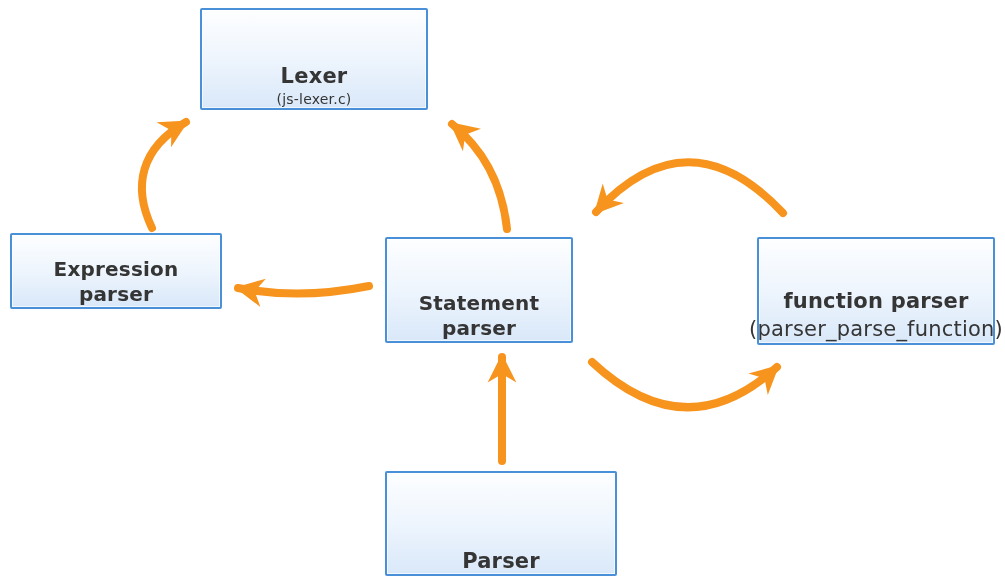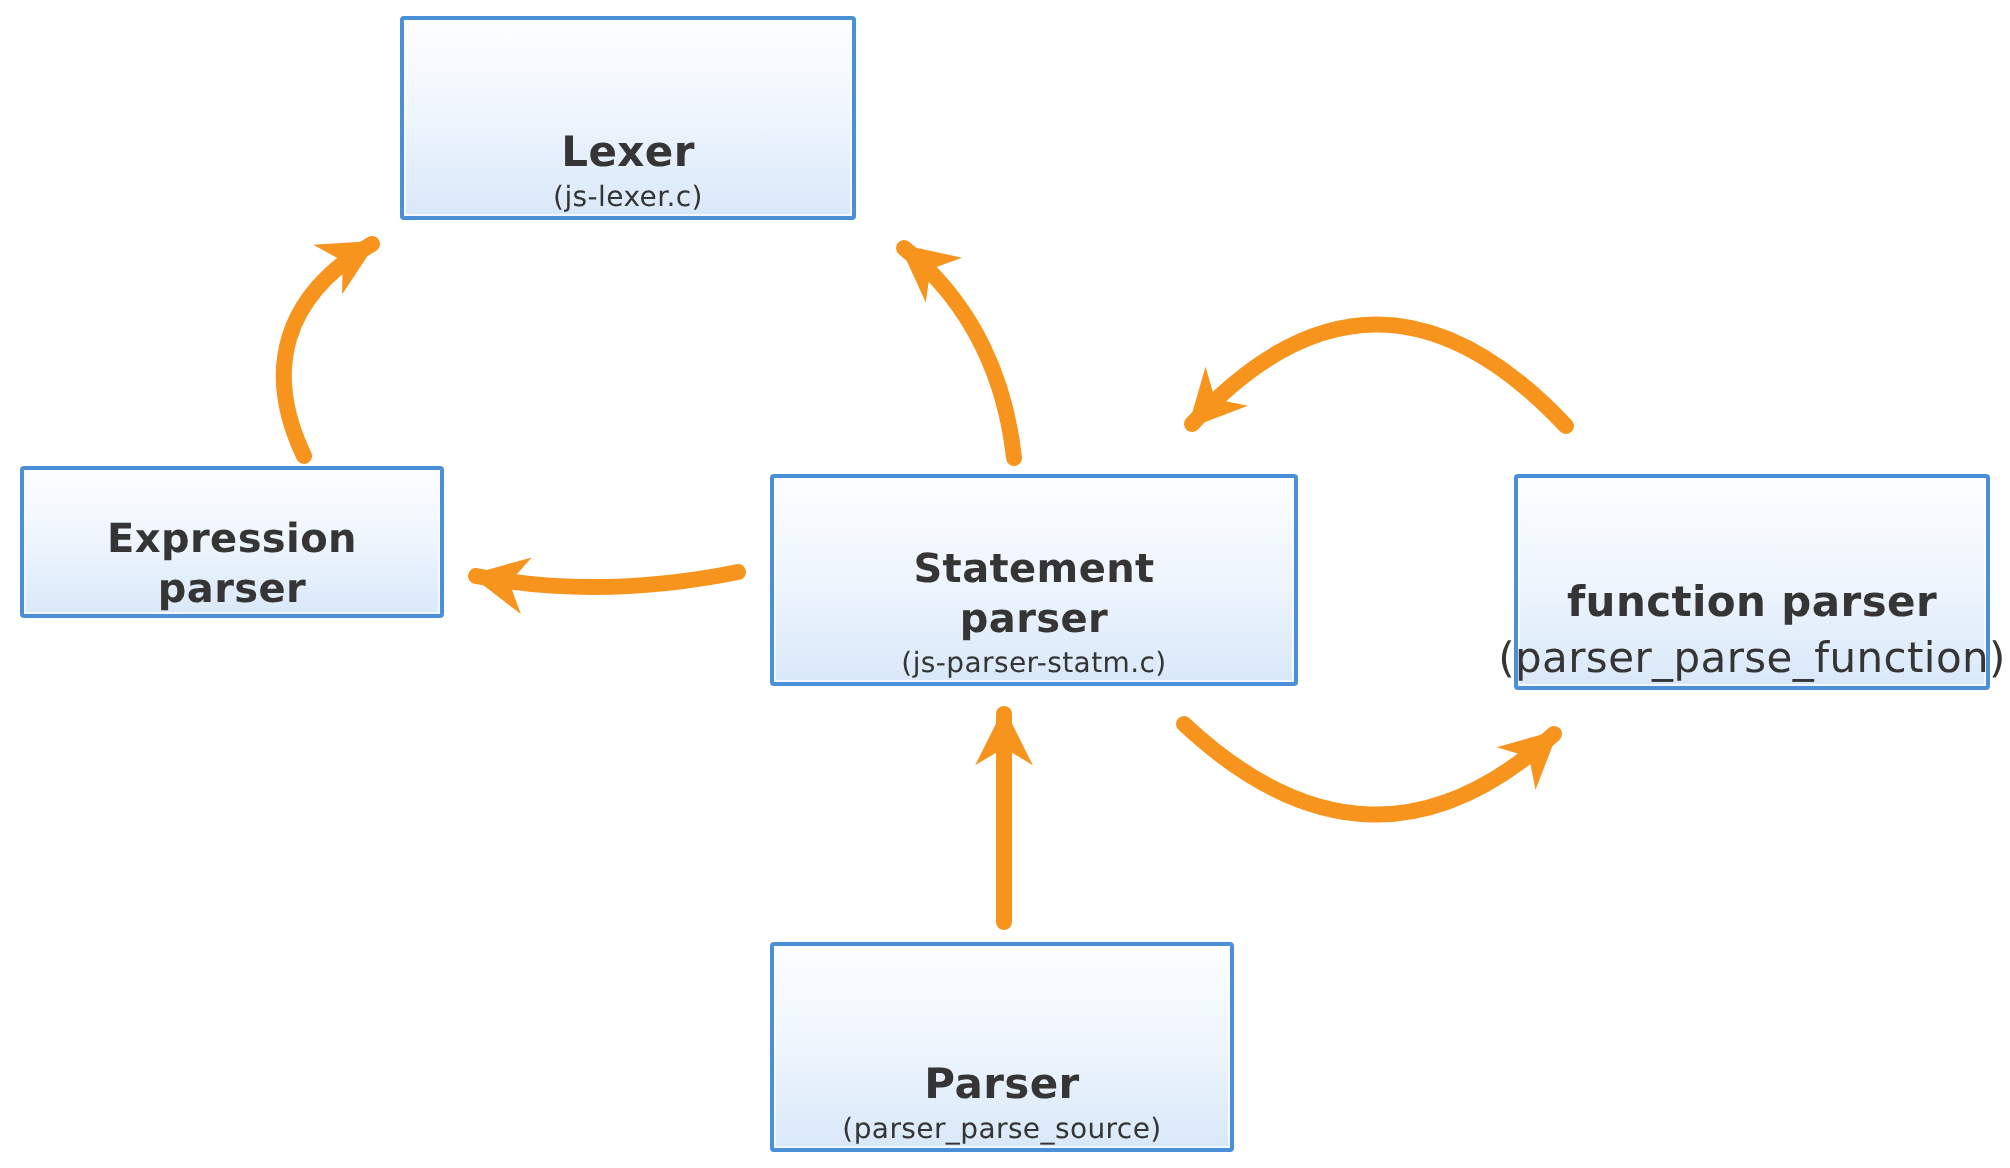--- a/index.html
+++ b/index.html
@@ -36,21 +36,21 @@
   .node .subtitle{
     font-size:14px;
     font-weight:400;
     line-height:1.3;
     margin-top:1px;
     letter-spacing:.2px;
     white-space:nowrap;
   }
   .node-lexer{left:200px;top:8px;width:228px;height:102px;}
   .node-expression-parser{left:10px;top:233px;width:212px;height:76px;}
-  .node-statement-parser{left:385px;top:237px;width:264px;height:106px;}
+  .node-statement-parser{left:385px;top:237px;width:188px;height:106px;}
   .node-function-parser{left:757px;top:237px;width:238px;height:108px;}
   .node-function-parser .subtitle{font-size:21px;}
   .node-function-parser .title{font-size:22px;}
   .node-parser{left:385px;top:471px;width:232px;height:105px;}
   .node-parser .title{font-size:22px;}
 </style>
 </head>
 <body>
 
 <div class="canvas">
@@ -77,26 +77,24 @@
   </div>
 
   <div class="node node-expression-parser">
     <div class="title">Expression
 parser</div>
   </div>
 
   <div class="node node-statement-parser">
     <div class="title">Statement
 parser</div>
-    <div class="subtitle">(js-parser-statm.c)</div>
   </div>
 
   <div class="node node-function-parser heavy">
     <div class="title">function parser</div>
     <div class="subtitle">(parser_parse_function)</div>
   </div>
 
   <div class="node node-parser heavy">
     <div class="title">Parser</div>
-    <div class="subtitle">(parser_parse_source)</div>
   </div>
 
 </div>
 
 </body></html>

